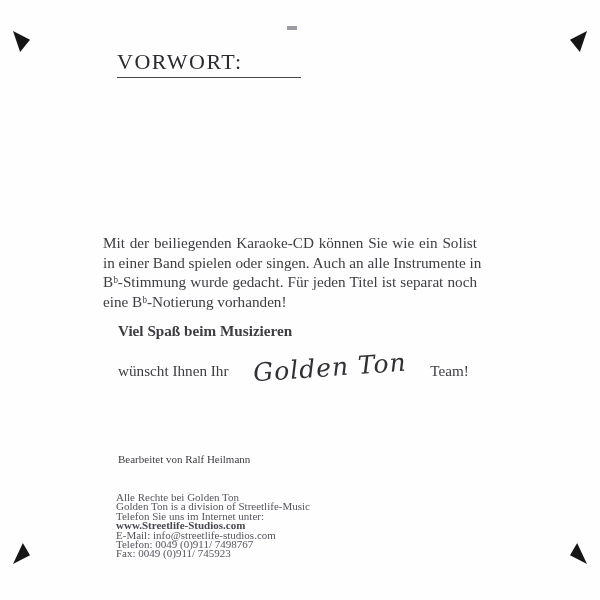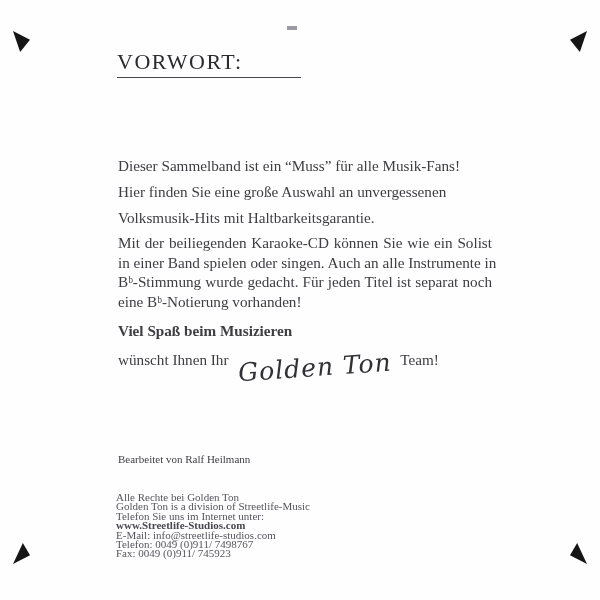--- a/index.html
+++ b/index.html
@@ -11,24 +11,24 @@
   .title{
     left:117px;top:49px;margin:0;font-weight:normal;
     font-size:22px;letter-spacing:1.5px;color:#2a2a2f;
   }
   .title-underline{
     left:117px;top:77px;width:184px;height:0;
     border-top:1.7px solid #46464c;
   }
   .para .line{white-space:nowrap;font-size:15.2px;}
   .p1{left:118px;top:153px;line-height:26px;}
-  .p2{left:118px;top:233px;line-height:19.6px;width:374px;}
+  .p2{left:103px;top:233px;line-height:19.6px;width:374px;}
   .p2 .line.just{text-align:justify;text-align-last:justify;}
   .wish{left:118px;top:322px;font-size:15.2px;white-space:nowrap;font-weight:bold;}
-  .closing{left:118px;top:351px;font-size:15.2px;display:flex;align-items:flex-start;gap:9px;white-space:nowrap;}
+  .closing{left:118px;top:351px;font-size:15.2px;display:flex;align-items:flex-end;gap:24px;white-space:nowrap;}
   .brand{
     display:inline-block;position:relative;top:2px;
     font-family:"DejaVu Serif",cursive;font-style:italic;
     font-size:25px;letter-spacing:1px;color:#303035;
     transform:rotate(-4deg);
   }
   .editor{left:118px;top:453px;font-size:11px;white-space:nowrap;}
   .footer{left:116px;top:493px;font-size:11px;line-height:9.4px;color:#55555c;}
   .footer .line{white-space:nowrap;}
   .footer .bold{font-weight:bold;color:#47474e;}
@@ -47,25 +47,20 @@
 
   <div class="crop tl abs"></div>
   <div class="crop tr abs"></div>
   <div class="crop bl abs"></div>
   <div class="crop br abs"></div>
   <div class="tick abs"></div>
 
   <h1 class="title abs">VORWORT:</h1>
   <div class="title-underline abs"></div>
 
-  <div class="para p1 abs">
-    <div class="line">Dieser Sammelband ist ein “Muss” für alle Musik-Fans!</div>
-    <div class="line">Hier finden Sie eine große Auswahl an unvergessenen</div>
-    <div class="line">Volksmusik-Hits mit Haltbarkeitsgarantie.</div>
-  </div>
 
   <div class="para p2 abs">
     <div class="line just">Mit der beiliegenden Karaoke-CD können Sie wie ein Solist</div>
     <div class="line just">in einer Band spielen oder singen. Auch an alle Instrumente in</div>
     <div class="line just">Bᵇ-Stimmung wurde gedacht. Für jeden Titel ist separat noch</div>
     <div class="line">eine Bᵇ-Notierung vorhanden!</div>
   </div>
 
   <div class="wish abs">Viel Spaß beim Musizieren</div>
 

